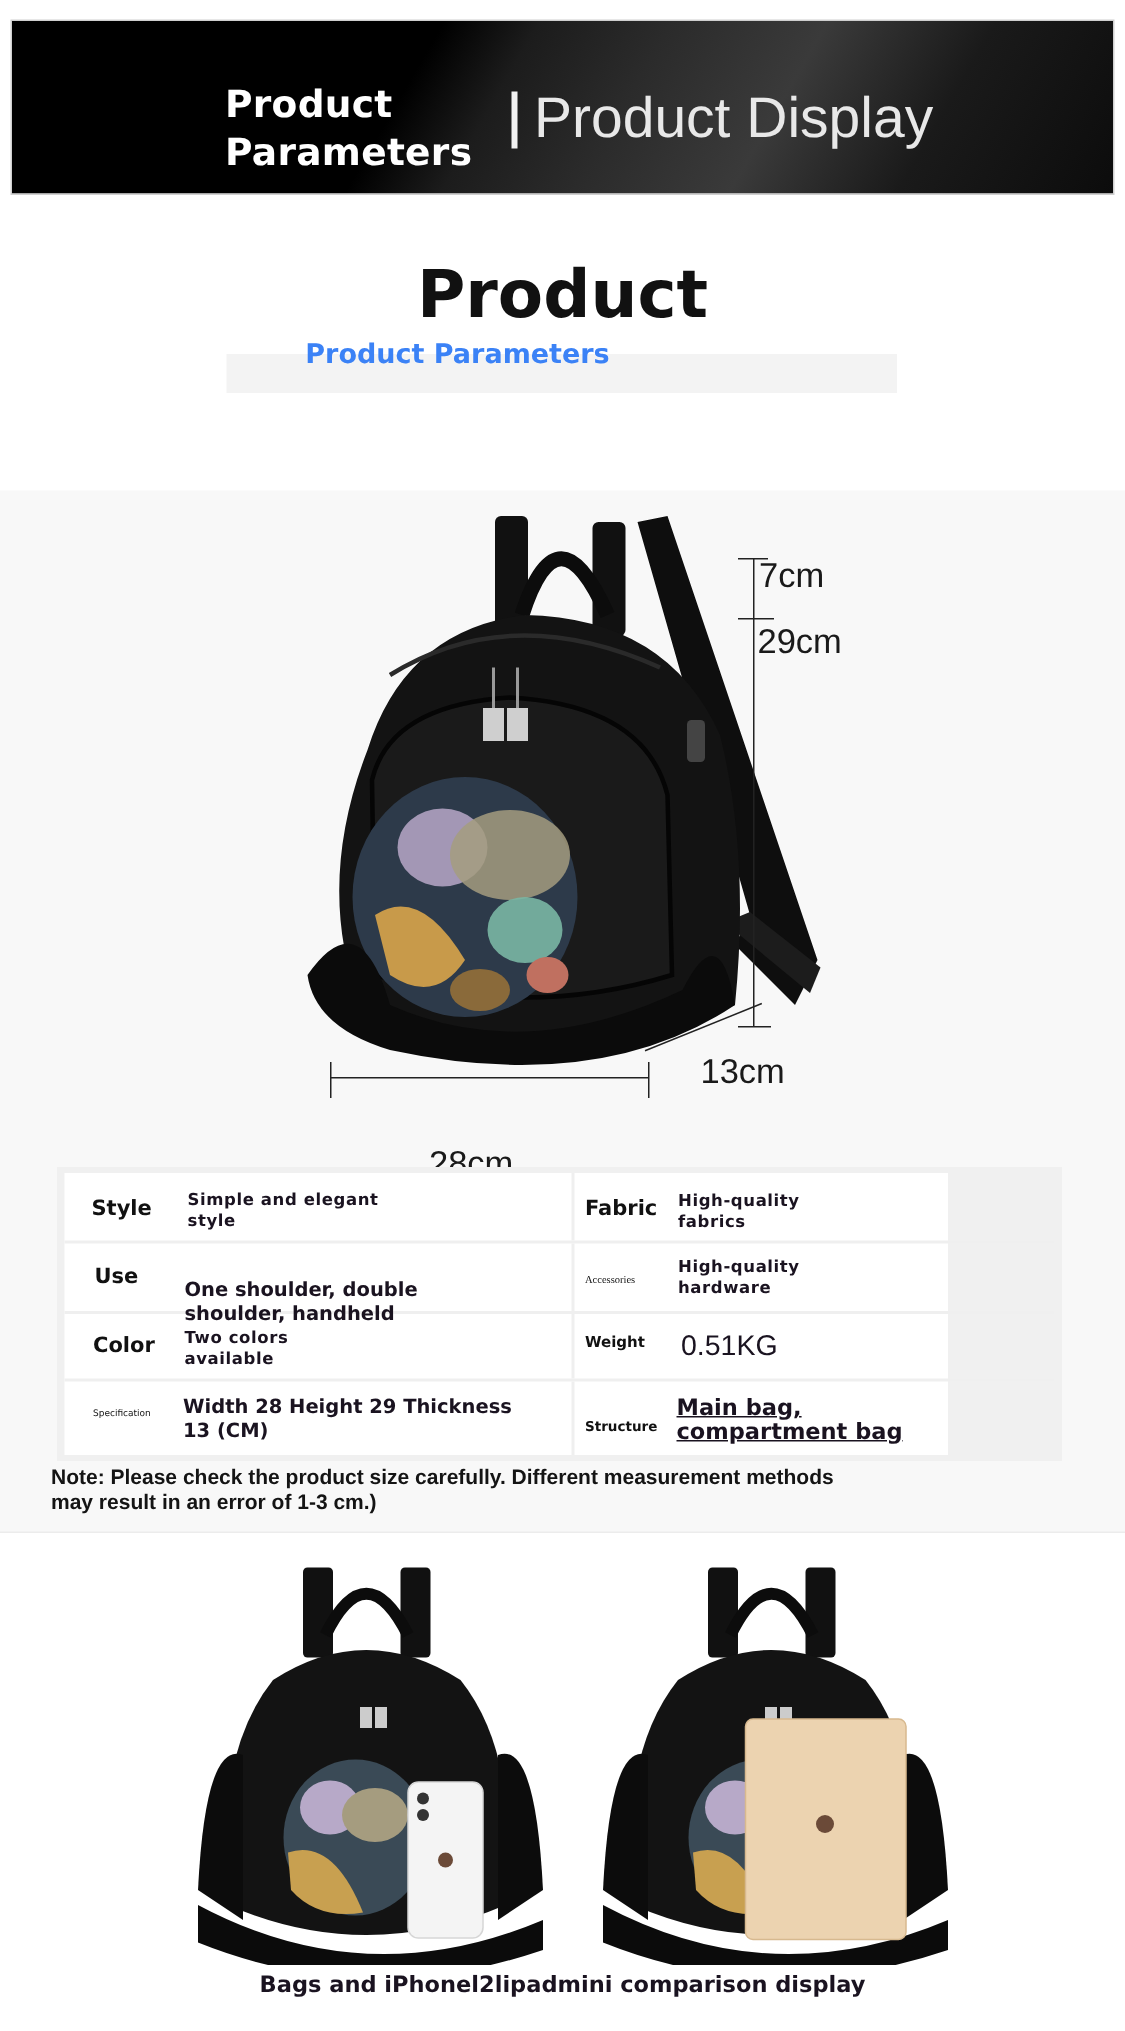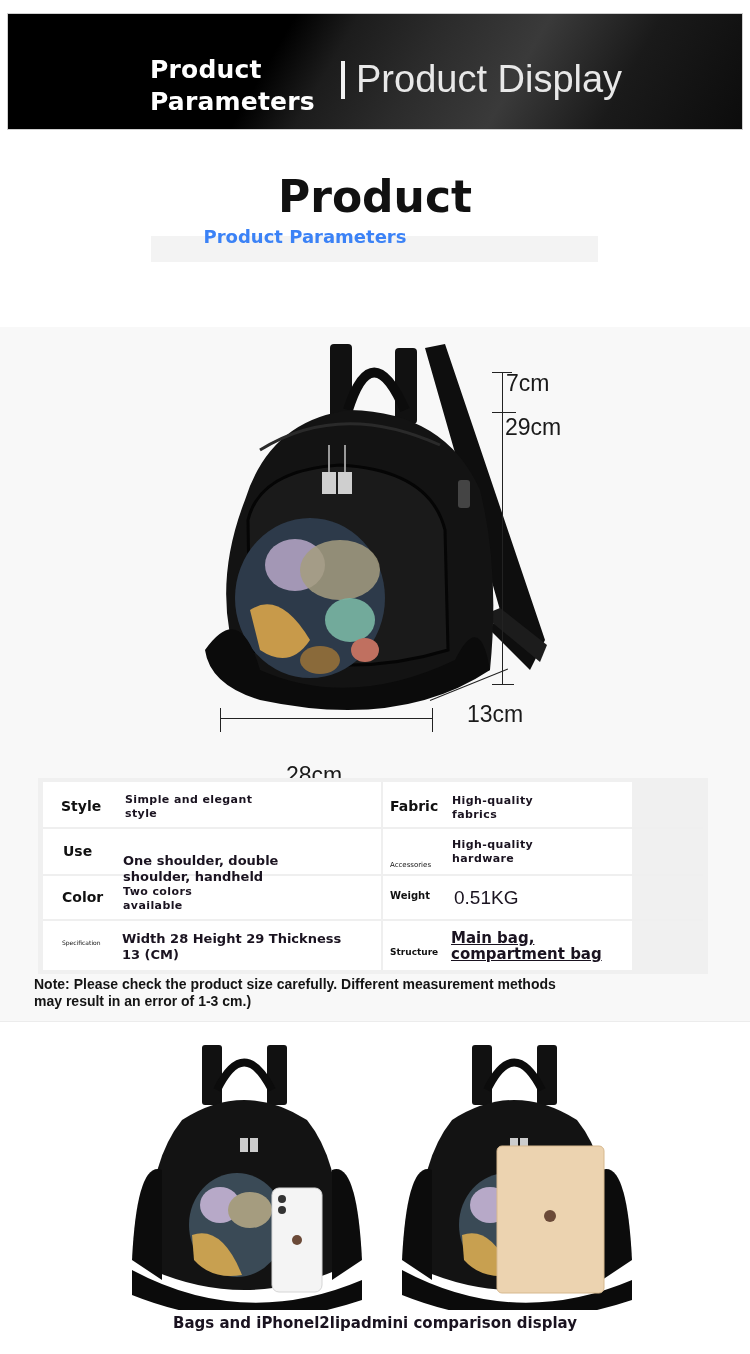--- a/index.html
+++ b/index.html
@@ -158,21 +158,21 @@
 
   <div class="row" style="top:47px; height:47px;">
     <div class="cell left">
       <div class="lbl big" style="left:20px; top:14px;">Use</div>
       <div class="val m" style="left:80px; top:8px;margin-top:16px;">
         <div>One shoulder, double</div>
         <div>shoulder, handheld</div>
       </div>
     </div>
     <div class="cell right">
-      <div class="lbl tiny" style="left:5px; top:32px;">Accessories</div>
+      <div class="lbl tiny" style="left:5px; top:20px;font-family:Liberation Serif, serif;">Accessories</div>
       <div class="val s" style="left:67px; top:9px;">
         <div>High-quality</div>
         <div>hardware</div>
       </div>
     </div>
   </div>
 
   <div class="row" style="top:94px; height:45px;padding-left:28px;">
     <div class="cell left">
       <div class="lbl big" style="left:19px; top:13px;">Color</div>

